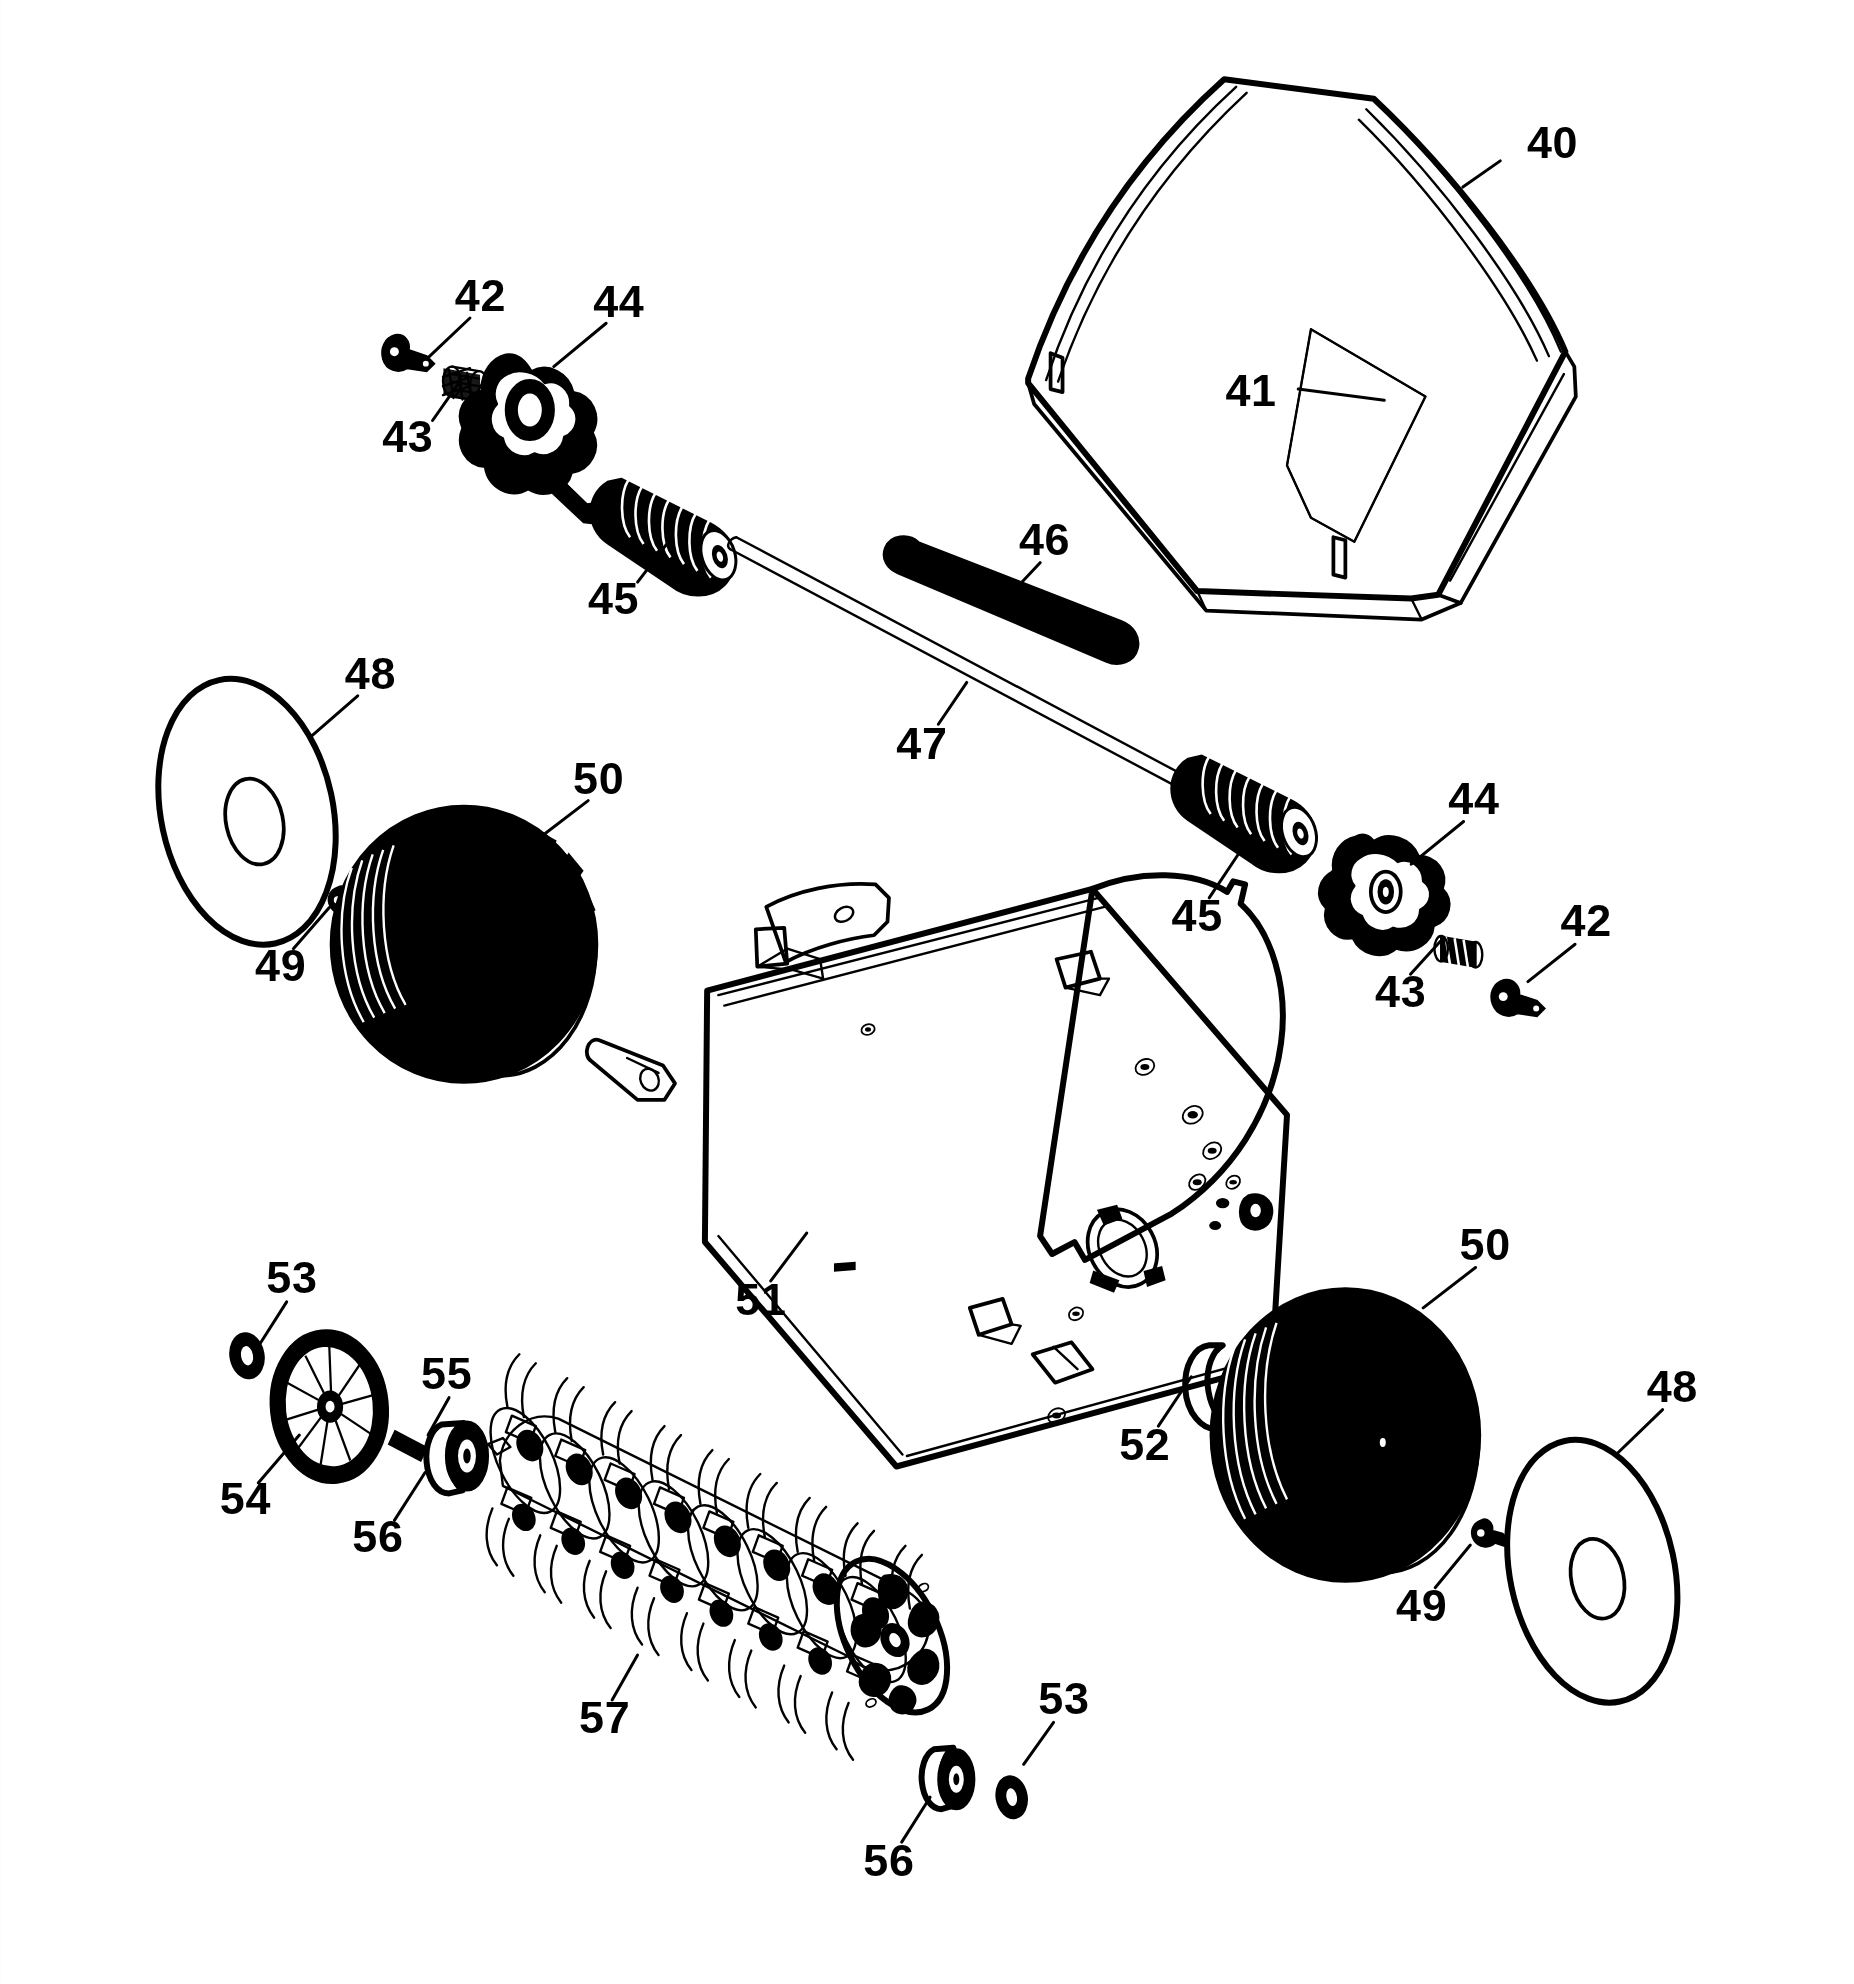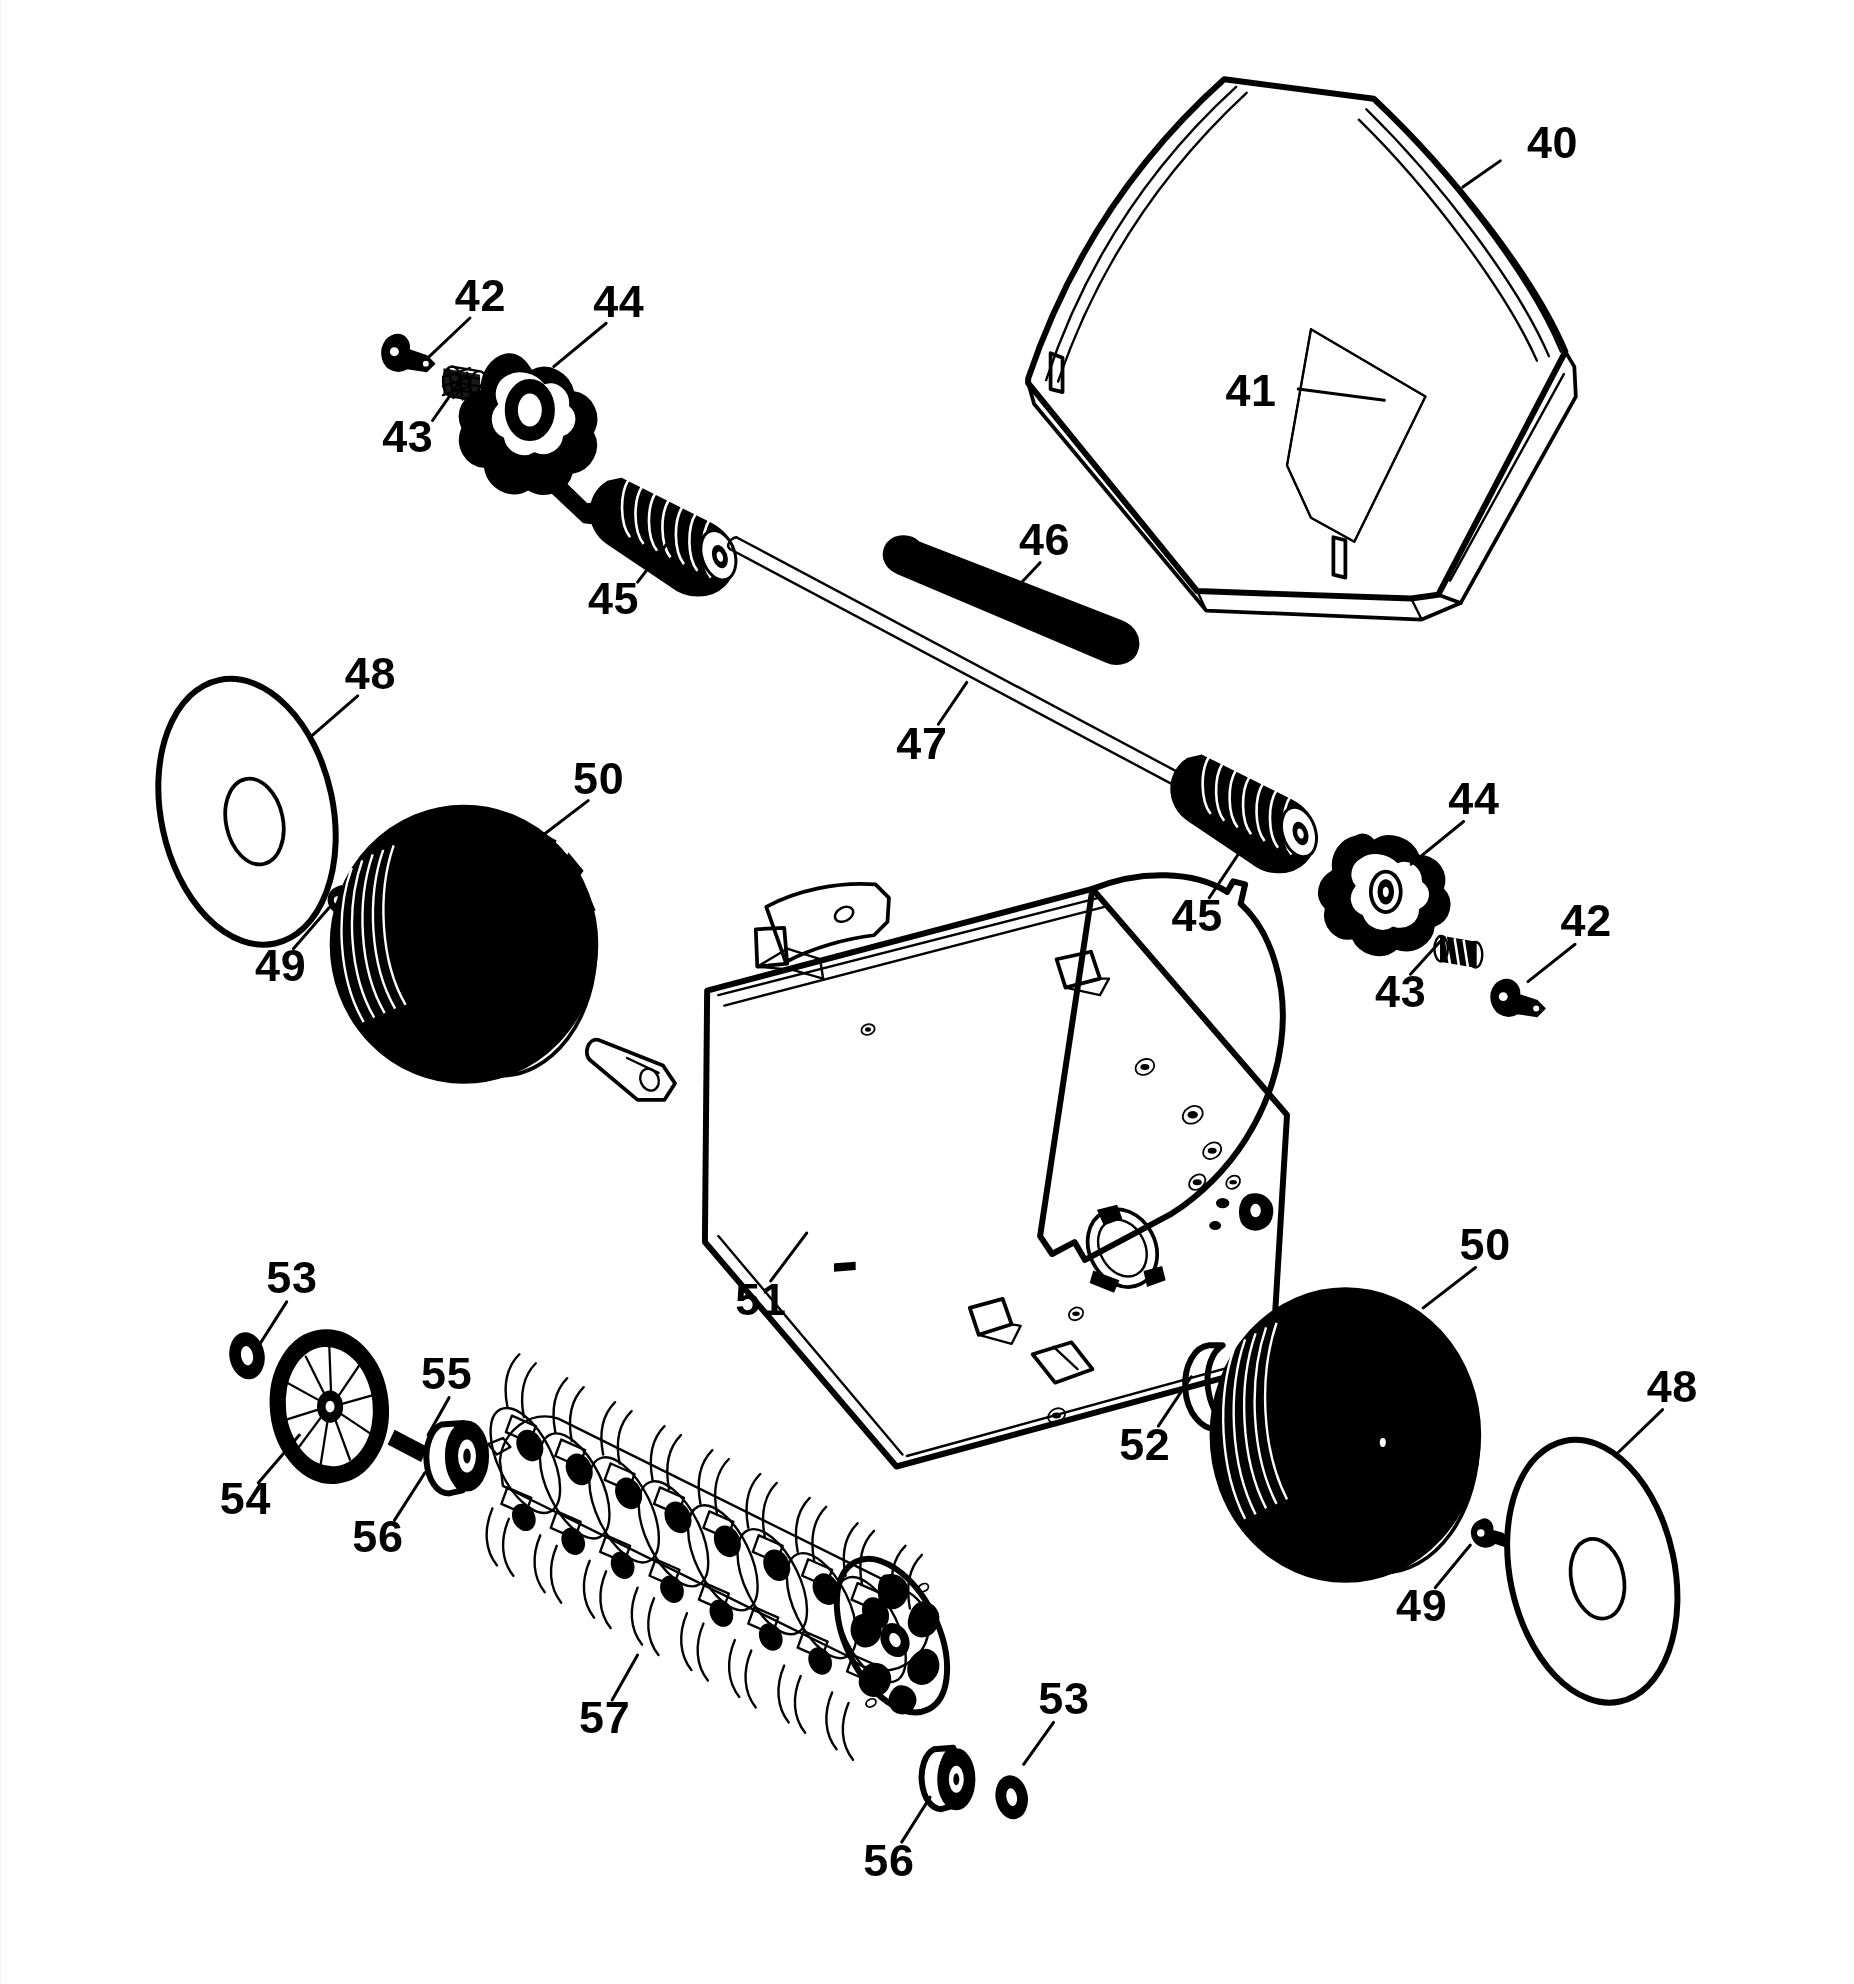--- a/index.html
+++ b/index.html
@@ -11,21 +11,21 @@
   body {
     width: 1855px;
     height: 1985px;
     font-family: "Liberation Sans", sans-serif;
     overflow: hidden;
   }
   #diagram-root {
     position: relative;
     width: 1524px;
     height: 1985px;
-    background: #14b8a6;
+    background: #e5e5e5;
   }
   svg.diagram-canvas {
     display: block;
     width: 1855px;
     height: 1985px;
   }
   .ln {
     fill: none;
     stroke: #000000;
     stroke-linecap: round;

